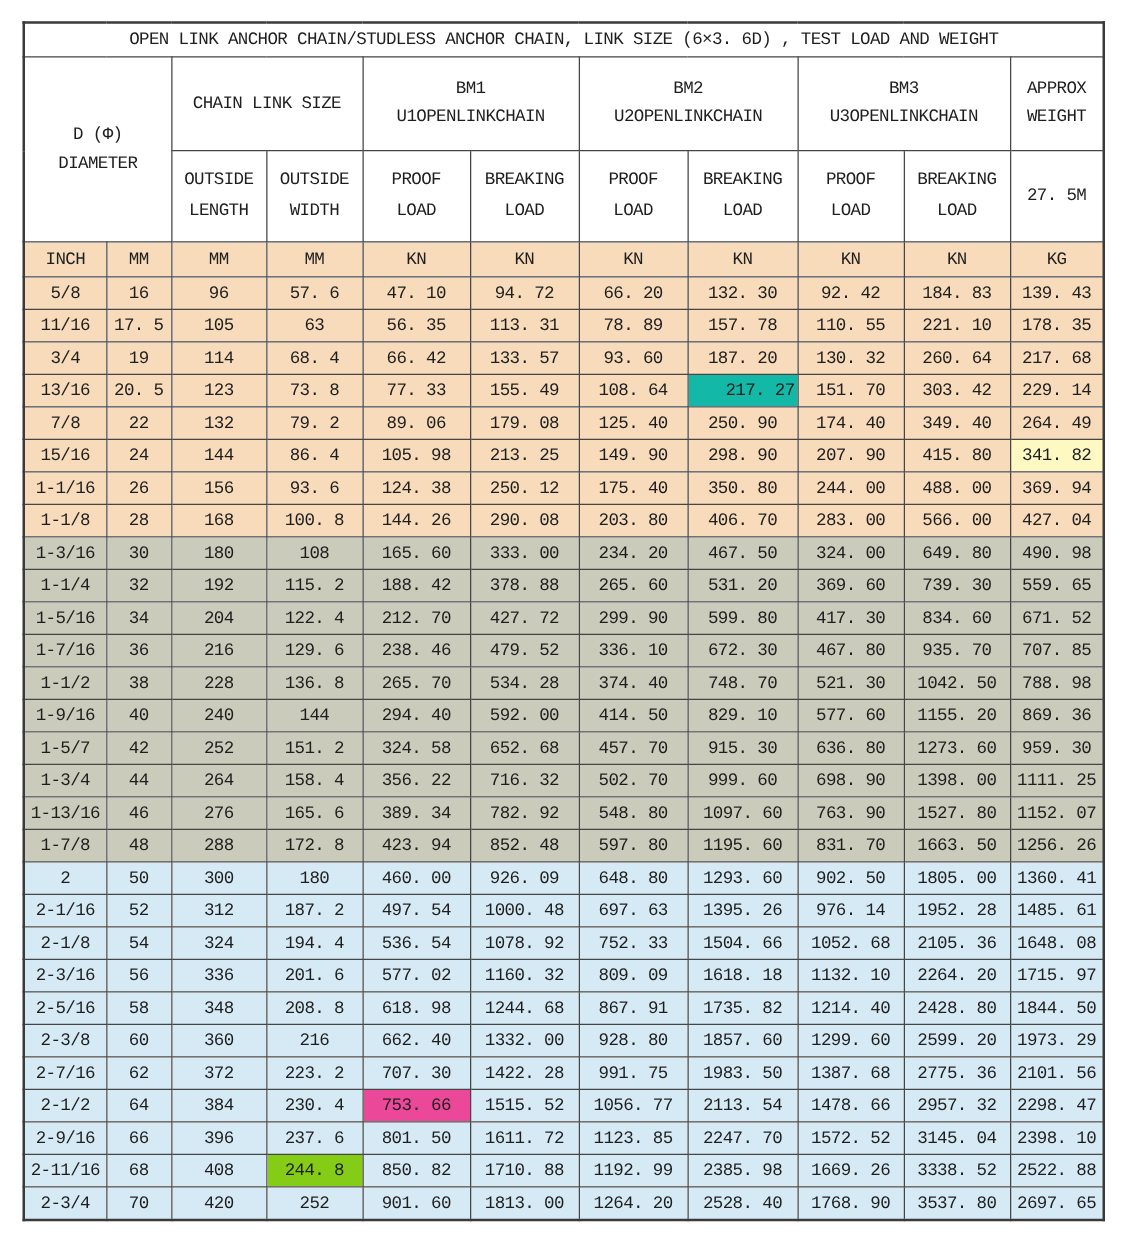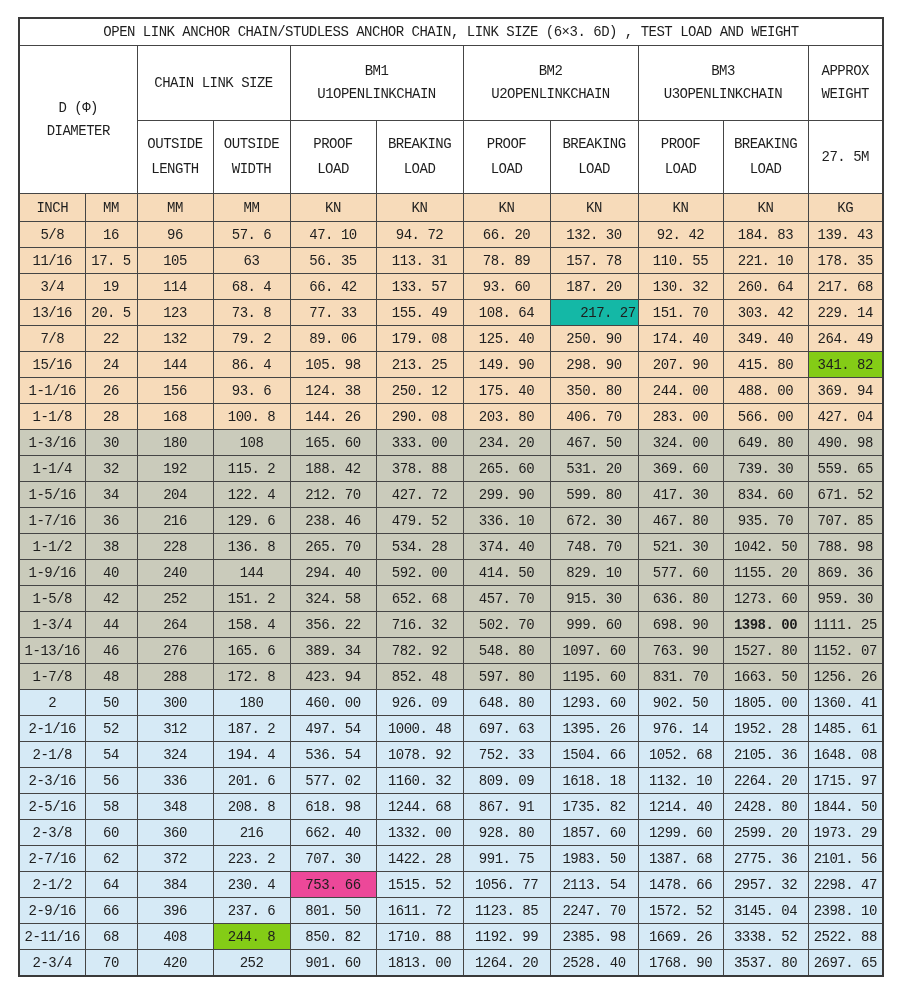--- a/index.html
+++ b/index.html
@@ -218,21 +218,21 @@
           <td style="background: rgb(247, 219, 186);">15/16</td>
           <td style="background: rgb(247, 219, 186);">24</td>
           <td style="background: rgb(247, 219, 186);">144</td>
           <td style="background: rgb(247, 219, 186);">86. 4</td>
           <td style="background: rgb(247, 219, 186);">105. 98</td>
           <td style="background: rgb(247, 219, 186);">213. 25</td>
           <td style="background: rgb(247, 219, 186);">149. 90</td>
           <td style="background: rgb(247, 219, 186);">298. 90</td>
           <td style="background: rgb(247, 219, 186);">207. 90</td>
           <td style="background: rgb(247, 219, 186);">415. 80</td>
-          <td style="background: #84cc16;">341. 82</td>
+          <td style="background: #fef9c3;">341. 82</td>
         </tr>
         <tr>
           <td style="background: rgb(247, 219, 186);">1-1/16</td>
           <td style="background: rgb(247, 219, 186);">26</td>
           <td style="background: rgb(247, 219, 186);">156</td>
           <td style="background: rgb(247, 219, 186);">93. 6</td>
           <td style="background: rgb(247, 219, 186);">124. 38</td>
           <td style="background: rgb(247, 219, 186);">250. 12</td>
           <td style="background: rgb(247, 219, 186);">175. 40</td>
           <td style="background: rgb(247, 219, 186);">350. 80</td>
@@ -325,21 +325,21 @@
           <td style="background: rgb(202, 203, 187);">144</td>
           <td style="background: rgb(202, 203, 187);">294. 40</td>
           <td style="background: rgb(202, 203, 187);">592. 00</td>
           <td style="background: rgb(202, 203, 187);">414. 50</td>
           <td style="background: rgb(202, 203, 187);">829. 10</td>
           <td style="background: rgb(202, 203, 187);">577. 60</td>
           <td style="background: rgb(202, 203, 187);">1155. 20</td>
           <td style="background: rgb(202, 203, 187);">869. 36</td>
         </tr>
         <tr>
-          <td style="background: rgb(202, 203, 187);">1-5/8</td>
+          <td style="background: rgb(202, 203, 187);">1-5/7</td>
           <td style="background: rgb(202, 203, 187);">42</td>
           <td style="background: rgb(202, 203, 187);">252</td>
           <td style="background: rgb(202, 203, 187);">151. 2</td>
           <td style="background: rgb(202, 203, 187);">324. 58</td>
           <td style="background: rgb(202, 203, 187);">652. 68</td>
           <td style="background: rgb(202, 203, 187);">457. 70</td>
           <td style="background: rgb(202, 203, 187);">915. 30</td>
           <td style="background: rgb(202, 203, 187);">636. 80</td>
           <td style="background: rgb(202, 203, 187);">1273. 60</td>
           <td style="background: rgb(202, 203, 187);">959. 30</td>
@@ -347,21 +347,21 @@
         <tr>
           <td style="background: rgb(202, 203, 187);">1-3/4</td>
           <td style="background: rgb(202, 203, 187);">44</td>
           <td style="background: rgb(202, 203, 187);">264</td>
           <td style="background: rgb(202, 203, 187);">158. 4</td>
           <td style="background: rgb(202, 203, 187);">356. 22</td>
           <td style="background: rgb(202, 203, 187);">716. 32</td>
           <td style="background: rgb(202, 203, 187);">502. 70</td>
           <td style="background: rgb(202, 203, 187);">999. 60</td>
           <td style="background: rgb(202, 203, 187);">698. 90</td>
-          <td style="background: rgb(202, 203, 187); font-weight: bold;">1398. 00</td>
+          <td style="background: rgb(202, 203, 187);">1398. 00</td>
           <td style="background: rgb(202, 203, 187);">1111. 25</td>
         </tr>
         <tr>
           <td style="background: rgb(202, 203, 187);">1-13/16</td>
           <td style="background: rgb(202, 203, 187);">46</td>
           <td style="background: rgb(202, 203, 187);">276</td>
           <td style="background: rgb(202, 203, 187);">165. 6</td>
           <td style="background: rgb(202, 203, 187);">389. 34</td>
           <td style="background: rgb(202, 203, 187);">782. 92</td>
           <td style="background: rgb(202, 203, 187);">548. 80</td>

